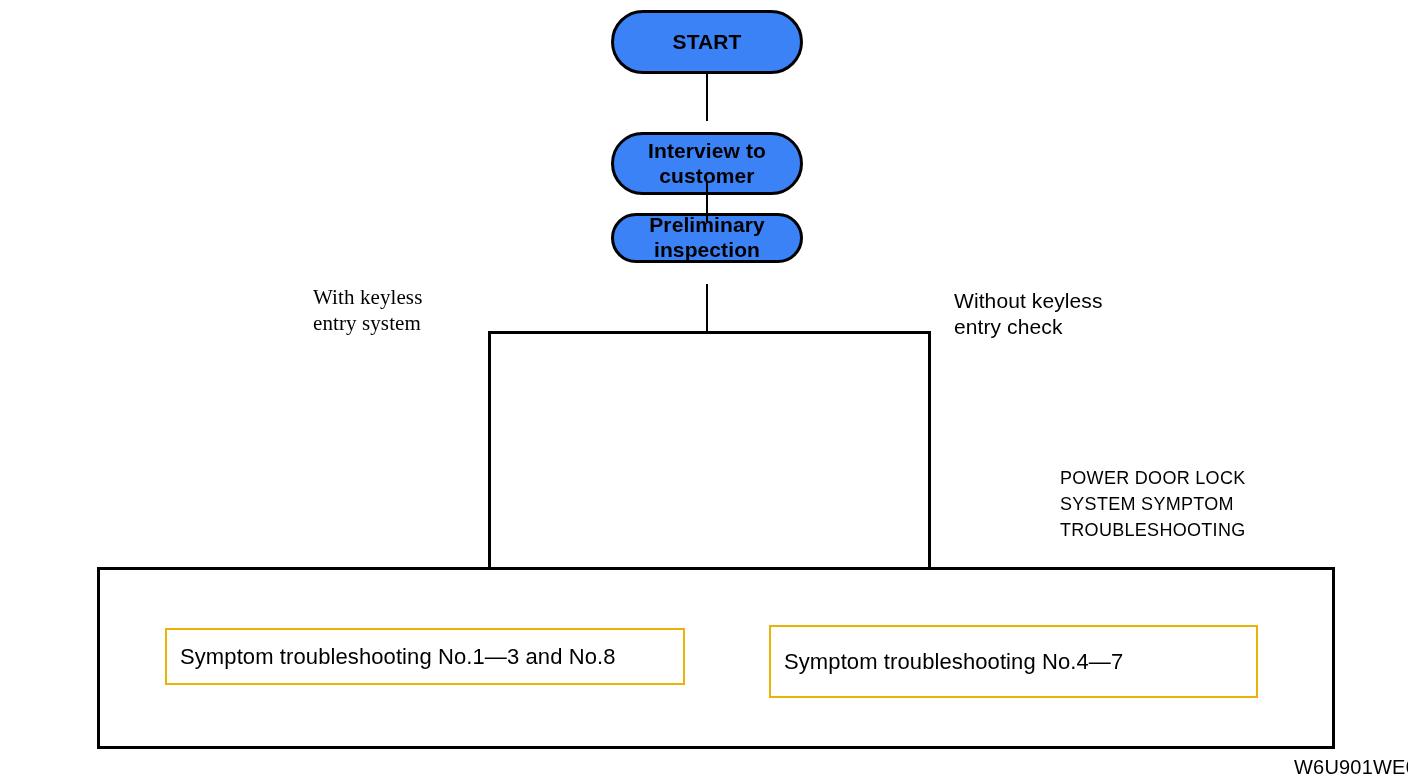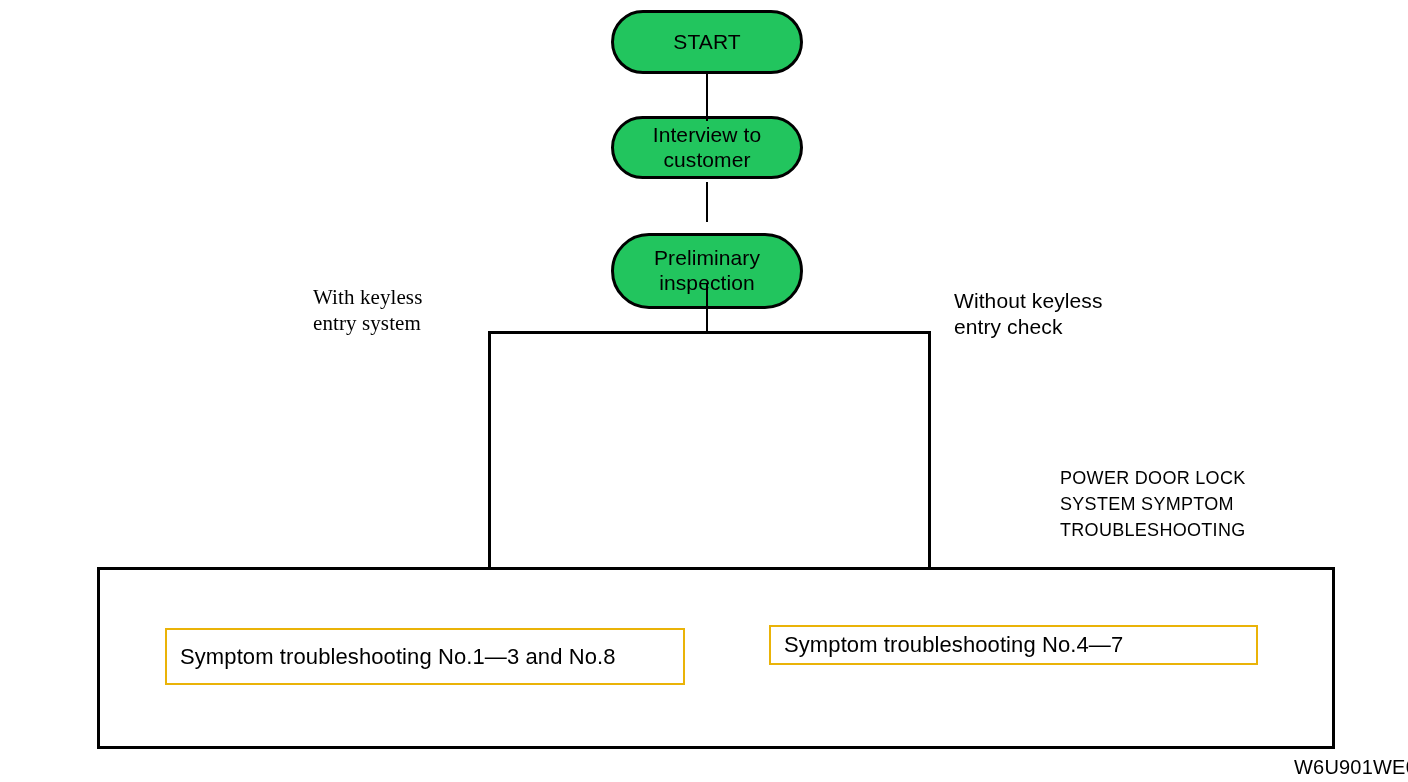--- a/index.html
+++ b/index.html
@@ -19,34 +19,35 @@
     background: #ffffff;
     overflow: hidden;
   }
 
   
   .oval {
     position: absolute;
     box-sizing: border-box;
     border: 3px solid #000;
     border-radius: 999px;
-    background: #22c55e;
+    background: #3b82f6;
     display: flex;
     align-items: center;
     justify-content: center;
     text-align: center;
     line-height: 1.18;
     font-size: 21px;
     letter-spacing: 0.1px;
+    font-weight: bold;
   }
   .oval span { display: block; }
 
   #oval-start   { left: 611px; top: 10px;  width: 192px; height: 64px; }
-  #oval-interview { left: 611px; top: 116px; width: 192px; height: 63px; }
-  #oval-prelim  { left: 611px; top: 233px; width: 192px; height: 76px; }
+  #oval-interview { left: 611px; top: 132px; width: 192px; height: 63px; }
+  #oval-prelim  { left: 611px; top: 213px; width: 192px; height: 50px; }
 
   
   .vline {
     position: absolute;
     width: 2px;
     background: #000;
   }
   .hline {
     position: absolute;
     height: 3px;
@@ -89,21 +90,21 @@
     box-sizing: border-box;
     border: 2px solid #eab308;
     background: #fff;
     display: flex;
     align-items: center;
     font-size: 22px;
     padding-left: 13px;
     letter-spacing: 0.1px;
   }
   #box-left  { left: 165px; top: 628px; width: 520px; height: 57px; }
-  #box-right { left: 769px; top: 625px; width: 489px; height: 40px; }
+  #box-right { left: 769px; top: 625px; width: 489px; height: 73px; }
 
   
   .label {
     position: absolute;
     font-size: 21px;
     line-height: 1.26;
     letter-spacing: 0.1px;
     white-space: pre-line;
   }
   #note-checksheet { left: 820px; top: 126px; width: 510px; }

